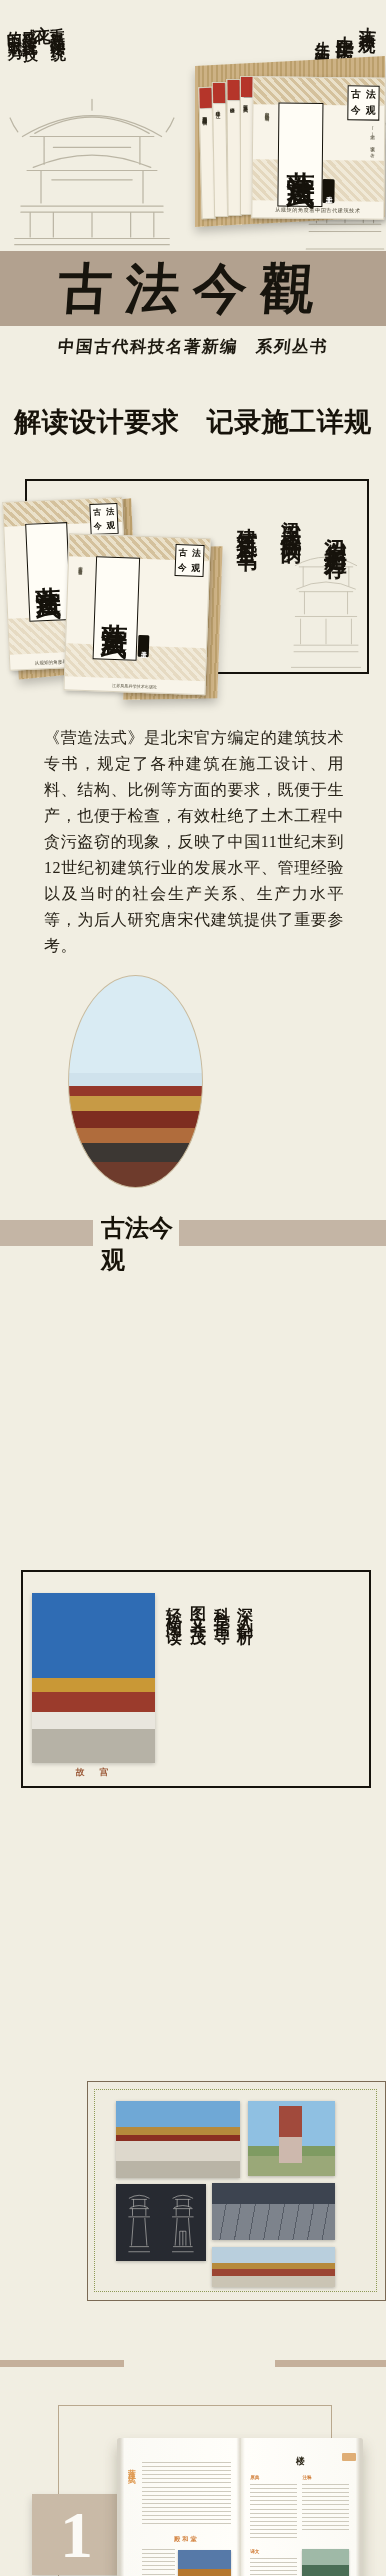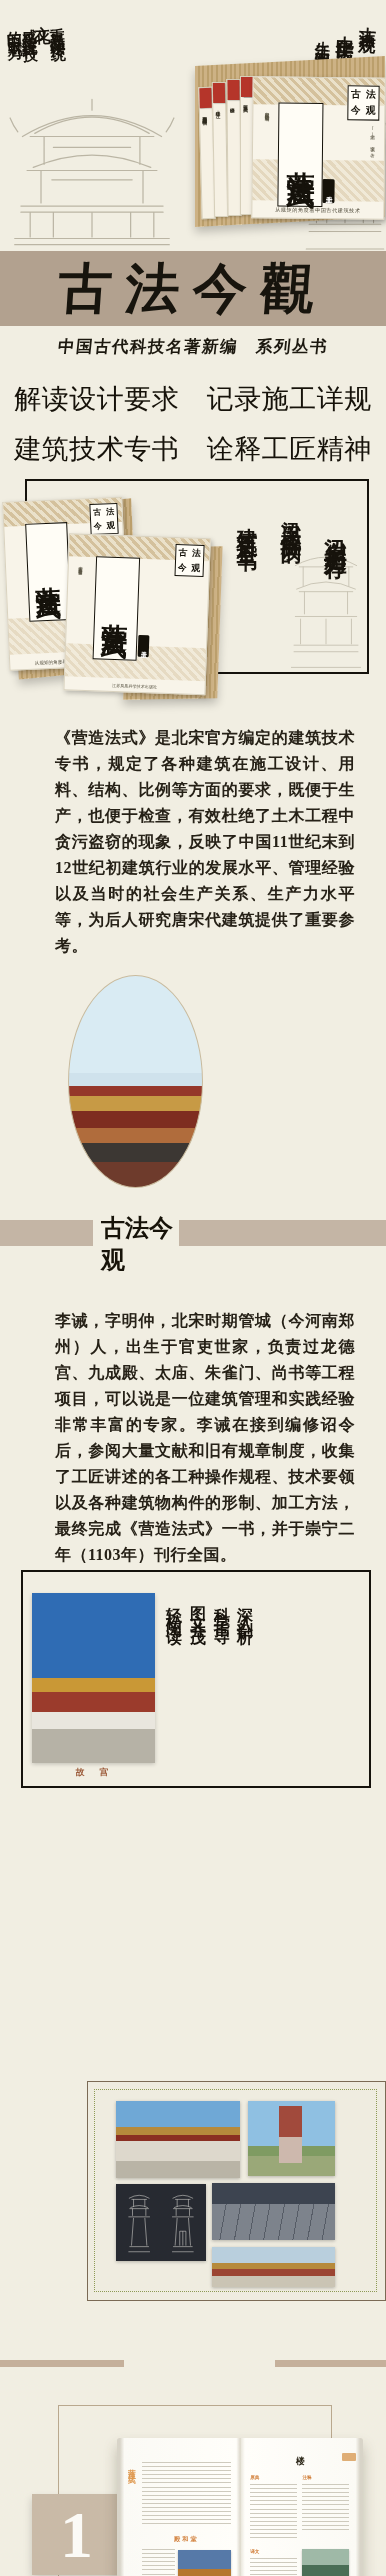--- a/index.html
+++ b/index.html
@@ -29,29 +29,29 @@
     font-weight:700;border-radius:1.5px;}
   .micro{position:absolute;font-size:4.1px;color:#55503f;letter-spacing:0.5px;}
   .redcap{position:absolute;background:#b5352a;box-shadow:0.5px 0.5px 1px rgba(0,0,0,.3);}
   .spine{position:absolute;background:#f6f1e4;border:0.5px solid #d6cfba;box-shadow:1px 1px 2.6px rgba(0,0,0,.2);}
 
   
   #band{left:0;top:251px;width:386px;height:75px;background:#b2a18f;}
   #bandtext{left:0;top:253px;width:386px;text-align:center;font-size:54px;font-weight:700;color:#17140d;
     letter-spacing:13.4px;transform:skewX(-4deg);}
   #seriesline{left:58px;top:336px;font-size:16.5px;font-weight:700;color:#1c180f;letter-spacing:1.5px;transform:skewX(-6deg);}
-  .headline{left:0;width:386px;text-align:center;font-weight:400;font-size:27px;color:#16120a;letter-spacing:0.5px;}
+  .headline{left:0;width:386px;text-align:center;font-weight:700;font-size:27px;color:#16120a;letter-spacing:0.5px;margin-top:23px;}
 
   
   #introframe{left:25px;top:479px;width:340px;height:191px;border:2.6px solid #15120c;}
   .slogan{font-weight:700;color:#17130c;letter-spacing:4.6px;}
 
   
   .para{left:44px;width:300px;font-size:16px;line-height:26px;letter-spacing:0.5px;color:#262117;
-    text-align:justify;font-weight:700;margin-left:11px;}
+    text-align:justify;font-weight:400;}
 
   
   #oval{left:68px;top:975px;width:133px;height:211px;border-radius:50%;border:0.5px solid #c9bb9e;overflow:hidden;
     background:linear-gradient(180deg,#d9ebf3 0 46%,#cfe2ec 46% 52%,#95372a 52% 57%,#c79a45 57% 64%,#7e2d20 64% 72%,#b06c3c 72% 79%,#3c3733 79% 88%,#6e3b2c 88% 100%);}
 
   
   .hbar{background:#c4b5a5;height:26px;top:1220px;}
   #authorheader{left:101px;top:1212px;width:77px;font-size:24px;font-weight:900;font-family:"Liberation Sans",sans-serif;color:#171309;width:82px;}
 
   
@@ -149,21 +149,20 @@
     </div>
     <div class="volb vt" style="left:70px;top:101px;width:12.4px;height:24px;font-size:6.7px">上册</div>
     <div class="abs" style="left:0;bottom:4.1px;width:100%;text-align:center;font-size:5.2px;color:#4f4a3a;letter-spacing:0.5px">从规矩的角度看中国古代建筑技术</div>
   </div>
 
   <div class="abs" id="band"></div>
   <div class="abs" id="bandtext">古法今觀</div>
   <div class="abs" id="seriesline">中国古代科技名著新编　系列丛书</div>
 
   <div class="abs headline" style="top:381px">解读设计要求　记录施工详规</div>
-  <div class="abs headline" style="top:431px">建筑技术专书　诠释工匠精神</div>
 
   <div class="abs" id="introframe"></div>
   <svg class="abs sketch noi" style="left:282px;top:546px;opacity:.4" width="88" height="124" viewBox="0 0 110 190">
     <g stroke="#8f8873" fill="none" stroke-width="1.5" stroke-linecap="round">
       <path d="M8,30 Q55,4 102,30 M14,32 L96,32 M20,32 L20,62 M90,32 L90,62"></path>
       <path d="M10,66 Q55,44 100,66 M14,70 L96,70 M22,70 L22,104 M88,70 L88,104"></path>
       <path d="M8,108 L102,108 M16,112 L16,150 M94,112 L94,150 M55,112 L55,150"></path>
       <path d="M6,152 L104,152 M6,162 L104,162 M2,186 L108,186"></path>
     </g>
   </svg>
@@ -211,21 +210,20 @@
   <div class="abs vt slogan" style="left:277px;top:505px;font-size:20.6px">梁思成解读的</div>
   <div class="abs vt slogan" style="left:233px;top:511px;font-size:20.6px">建筑百科全书</div>
 
   <div class="abs para" style="top:725px">《营造法式》是北宋官方编定的建筑技术专书，规定了各种建筑在施工设计、用料、结构、比例等方面的要求，既便于生产，也便于检查，有效杜绝了土木工程中贪污盗窃的现象，反映了中国11世纪末到12世纪初建筑行业的发展水平、管理经验以及当时的社会生产关系、生产力水平等，为后人研究唐宋代建筑提供了重要参考。</div>
 
   <div class="abs" id="oval"></div>
 
   <div class="abs hbar" style="left:0;width:93px"></div>
   <div class="abs hbar" style="left:179px;width:207px"></div>
   <div class="abs" id="authorheader">古法今观</div>
-  <div class="abs para" style="top:1308px;line-height:26px">李诫，字明仲，北宋时期管城（今河南郑州）人，出生于官吏世家，负责过龙德宫、九成殿、太庙、朱雀门、尚书等工程项目，可以说是一位建筑管理和实践经验非常丰富的专家。李诫在接到编修诏令后，参阅大量文献和旧有规章制度，收集了工匠讲述的各工种操作规程、技术要领以及各种建筑物构件的形制、加工方法，最终完成《营造法式》一书，并于崇宁二年（1103年）刊行全国。</div>
 
   <div class="abs" id="gbox"></div>
   <div class="abs" id="gphoto"></div>
   <div class="abs" id="gcaption">故　宫</div>
   <div class="abs vt slogan" style="left:234px;top:1594px;font-size:16px;letter-spacing:7.2px">深入剖析</div>
   <div class="abs vt slogan" style="left:211px;top:1594px;font-size:16px;letter-spacing:7.2px">科学指导</div>
   <div class="abs vt slogan" style="left:187px;top:1594px;font-size:16px;letter-spacing:7.2px">图文并茂</div>
   <div class="abs vt slogan" style="left:163px;top:1594px;font-size:16px;letter-spacing:7.2px">轻松阅读</div>
 
 

